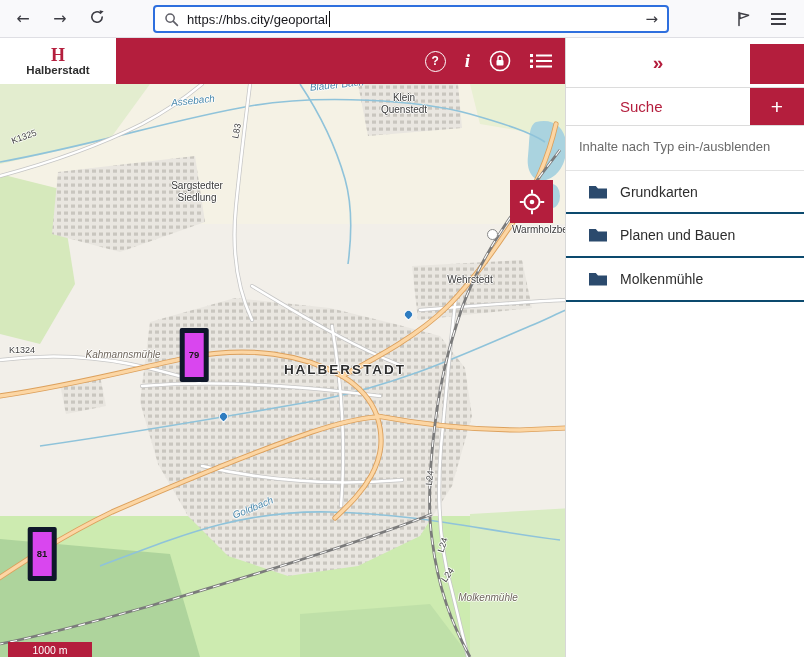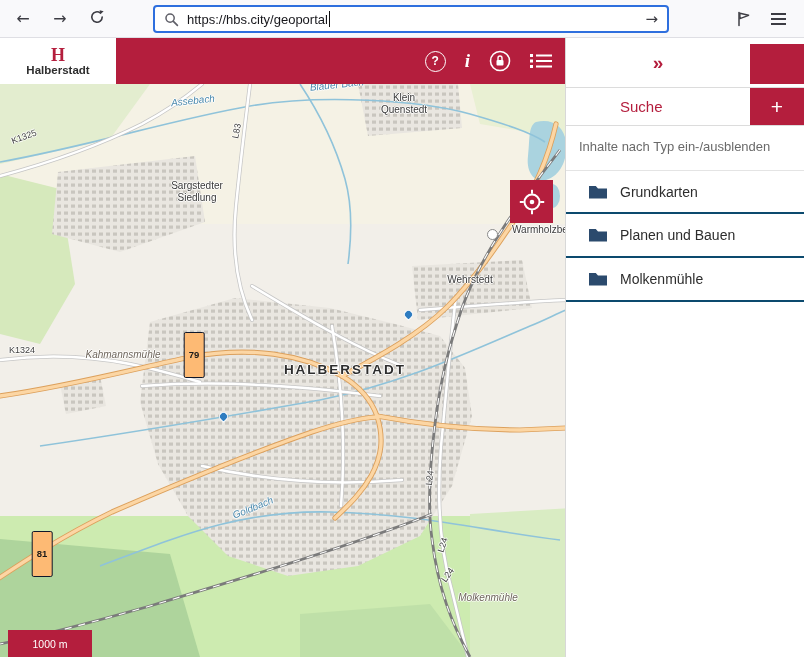--- a/index.html
+++ b/index.html
@@ -35,28 +35,28 @@
   .mlbl { position:absolute; white-space:pre-line; text-align:center; pointer-events:none;
           transform:translate(-50%,-50%); line-height:1.2;
           text-shadow:0 1px 0 rgba(255,255,255,.9), 0 -1px 0 rgba(255,255,255,.9),
                       1px 0 0 rgba(255,255,255,.9), -1px 0 0 rgba(255,255,255,.9); }
   .town { font-size:10px; color:#3a3a3a; }
   .city { font-size:13.5px; font-weight:bold; letter-spacing:2px; color:#2e2e2e; }
   .stream-lbl { font-size:10px; font-style:italic; color:#4a89ad; }
   .locality { font-size:10px; font-style:italic; color:#6f665c;padding-left:16px; }
   .refl { font-size:9px; color:#3f3f3f; }
   .anchor-left { transform:translate(0,-50%); text-align:left; }
-  .badge { position:absolute; transform:translate(-50%,-50%); background:#fdba74; border:1px solid #0f172a;
+  .badge { position:absolute; transform:translate(-50%,-50%); background:#d946ef; border:5px solid #0f172a;
            color:#1a1a1a; font-size:9.5px; font-weight:bold; padding:16px 4px; line-height:12px; border-radius:2px; }
   .marker-drop { position:absolute; width:9px; height:9px; background:#2e7cc0; border:1px solid #fff;
                  border-radius:50% 50% 50% 0; transform:rotate(-45deg); }
   .marker-ring { position:absolute; width:11px; height:11px; background:#fff; border:1.5px solid #8a8a8a; border-radius:50%; }
   .locate { position:absolute; left:510px; top:96px; width:43px; height:43px; background:#b41e3d;
             border:none; cursor:pointer; display:flex; align-items:center; justify-content:center; }
-  .scale { position:absolute; left:8px; bottom:0; width:84px; height:27px; background:#b41e3d;
+  .scale { position:absolute; left:8px; bottom:0; width:84px; height:15px; background:#b41e3d;
            color:#fff; font-size:10.5px; display:flex; align-items:center; justify-content:center; }
 
   
   .apphdr { position:absolute; left:0; top:0; width:565px; height:46px; display:flex; z-index:5; }
   .logo { width:116px; height:46px; background:#fff; display:flex; flex-direction:column;
           align-items:center; justify-content:center; cursor:pointer; }
   .logo-mark { font-family:"Liberation Serif", serif; font-weight:bold; font-size:18px; color:#b41e3d; line-height:17px; }
   .logo-name { font-size:11.5px; font-weight:bold; color:#2e2e2e; }
   .redbar { flex:1; background:#b41e3d; display:flex; align-items:center; justify-content:flex-end;
             gap:19px; padding-right:13px; }

